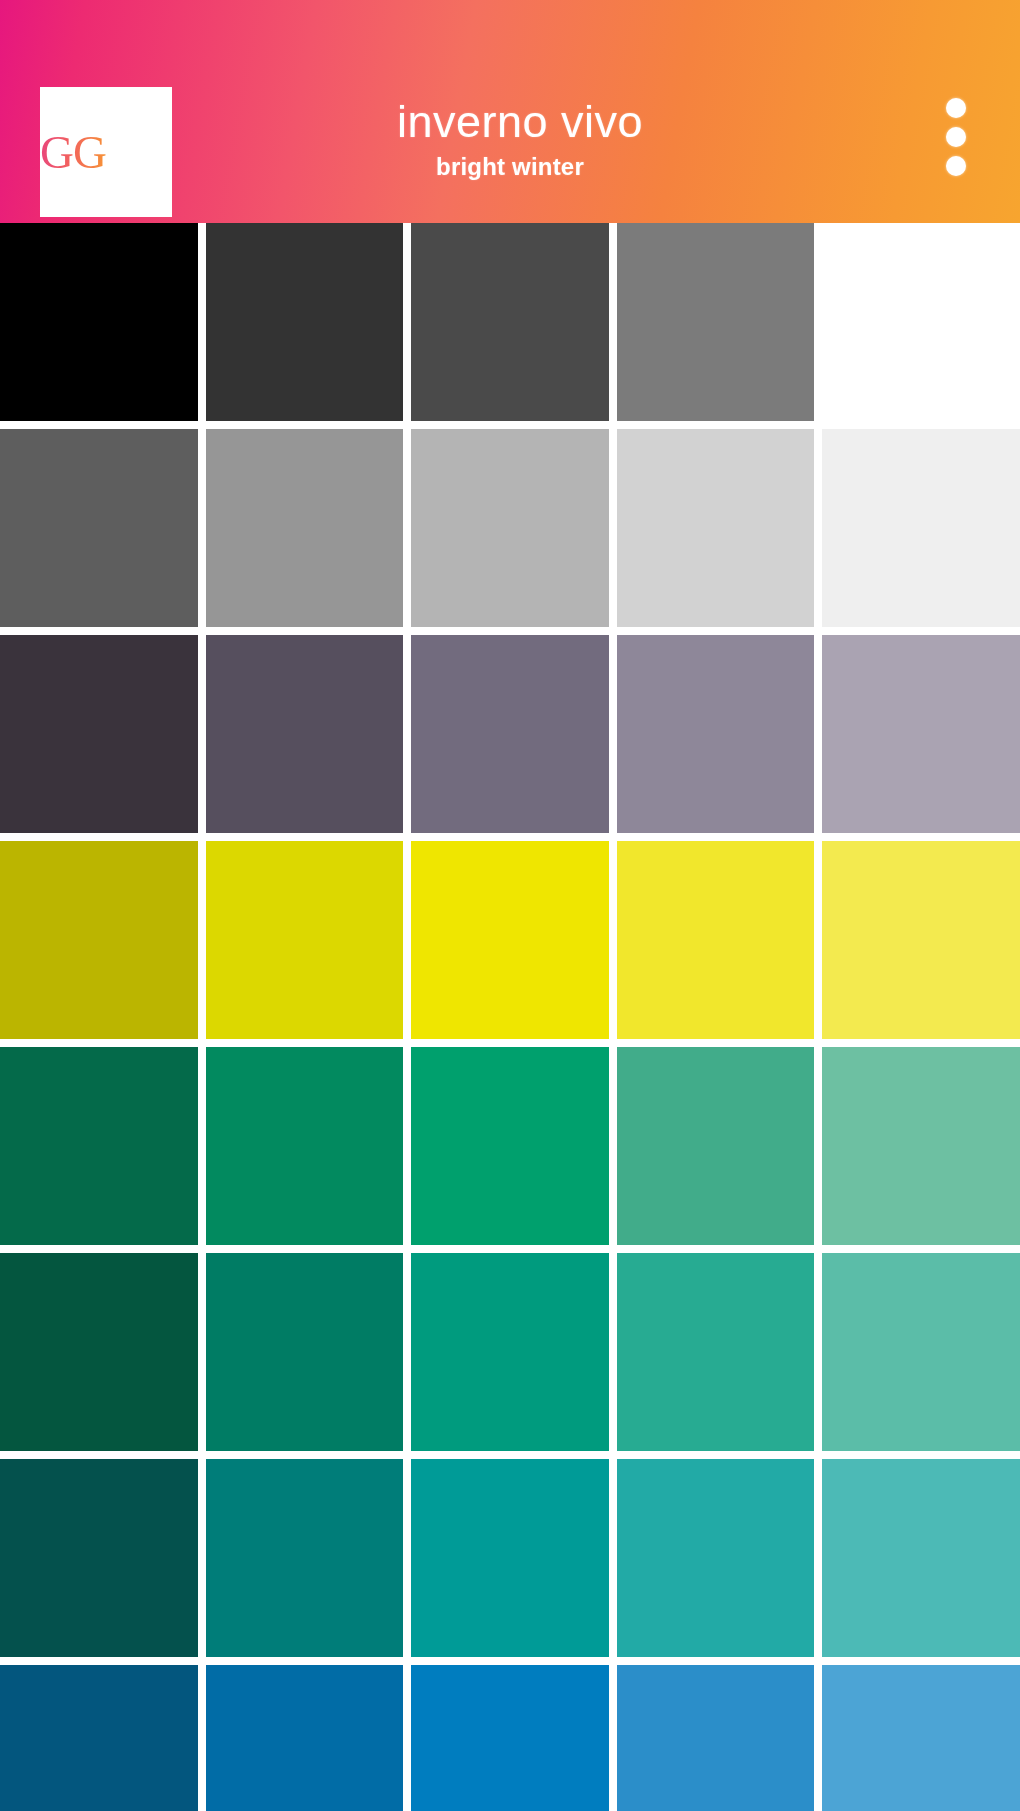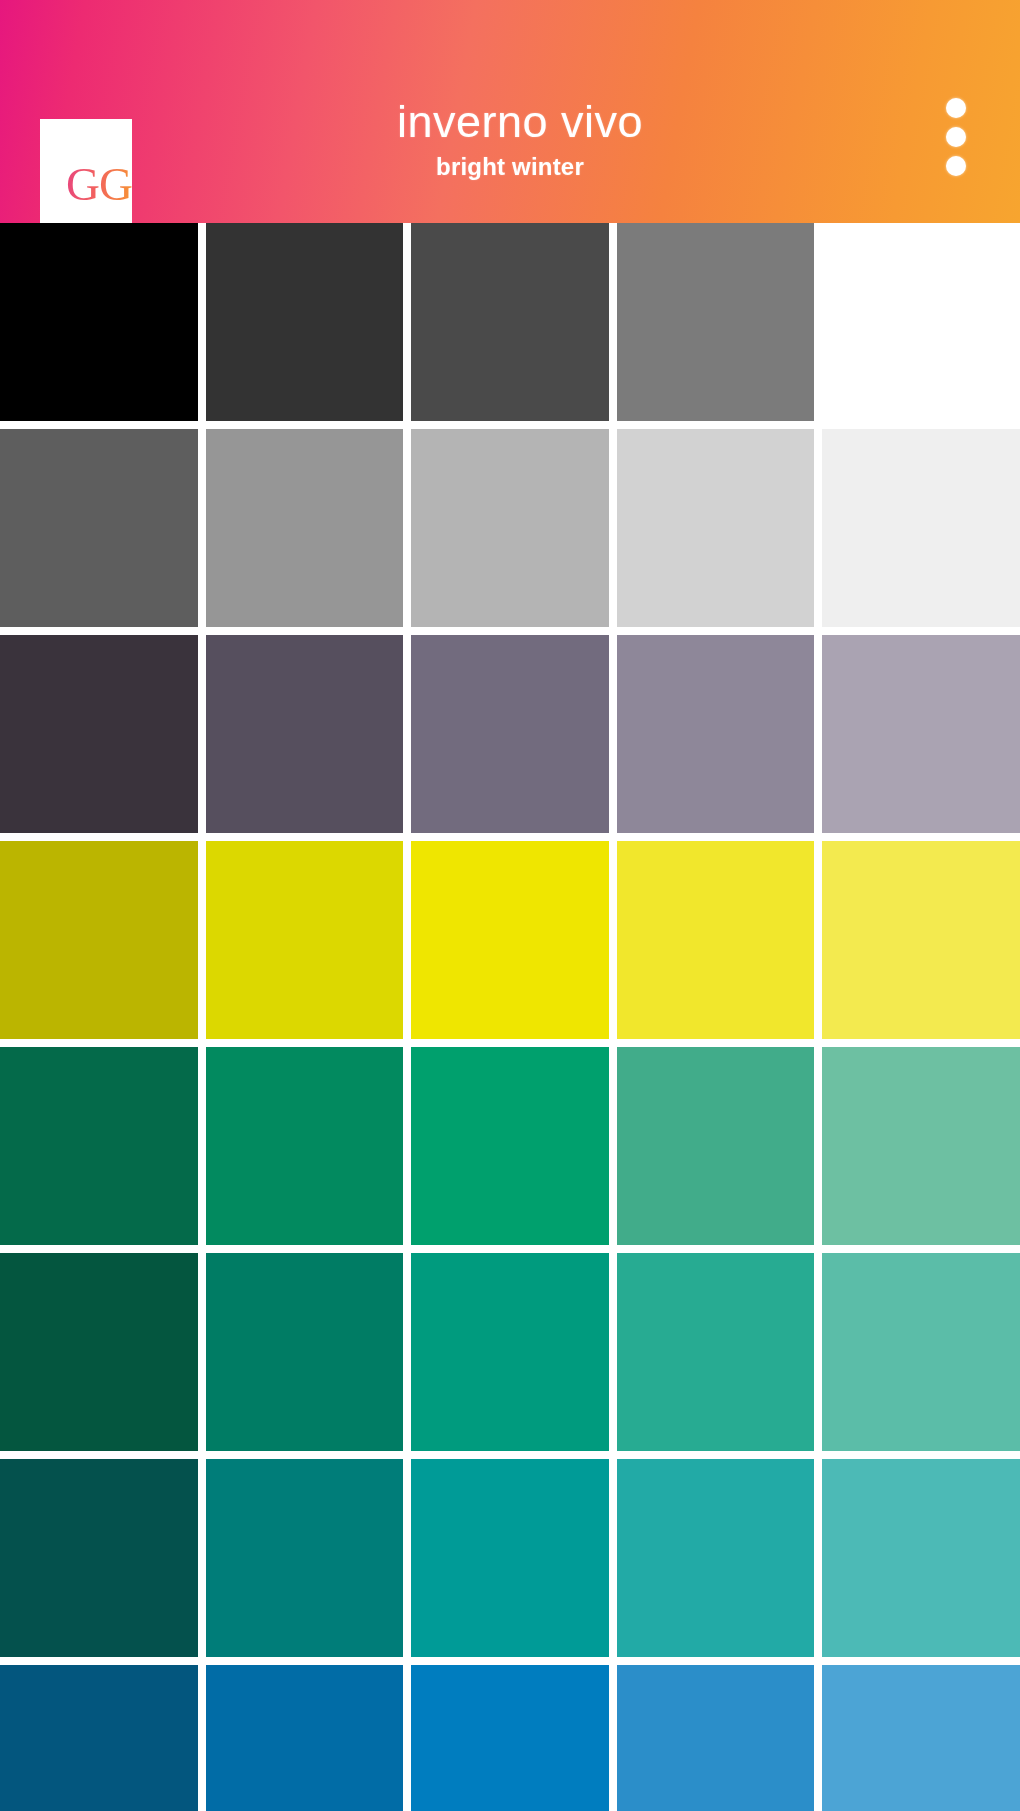--- a/index.html
+++ b/index.html
@@ -30,27 +30,26 @@
     background: linear-gradient(100deg, #e6177e 0%, #ed2a72 8%, #f2556b 30%, #f4705f 45%, #f5823f 66%, #f79a33 88%, #f7a52f 100%);
     display: flex;
     align-items: center;
     overflow: hidden;
   }
 
   .logo-badge {
     position: absolute;
     left: 40px;
     top: 87px;
-    width: 92px;
+    width: 132px;
     height: 130px;
     background: #ffffff;
     display: flex;
     align-items: center;
-    justify-content: flex-end;
-    margin-top: 32px;
+    justify-content: flex-start;
   }
 
   .logo-text {
     font-family: "Liberation Serif", serif;
     font-size: 47px;
     line-height: 1;
     letter-spacing: -1px;
     font-weight: 400;
     background: linear-gradient(95deg, #e8457e 0%, #f2615f 45%, #f79434 100%);
     -webkit-background-clip: text;

